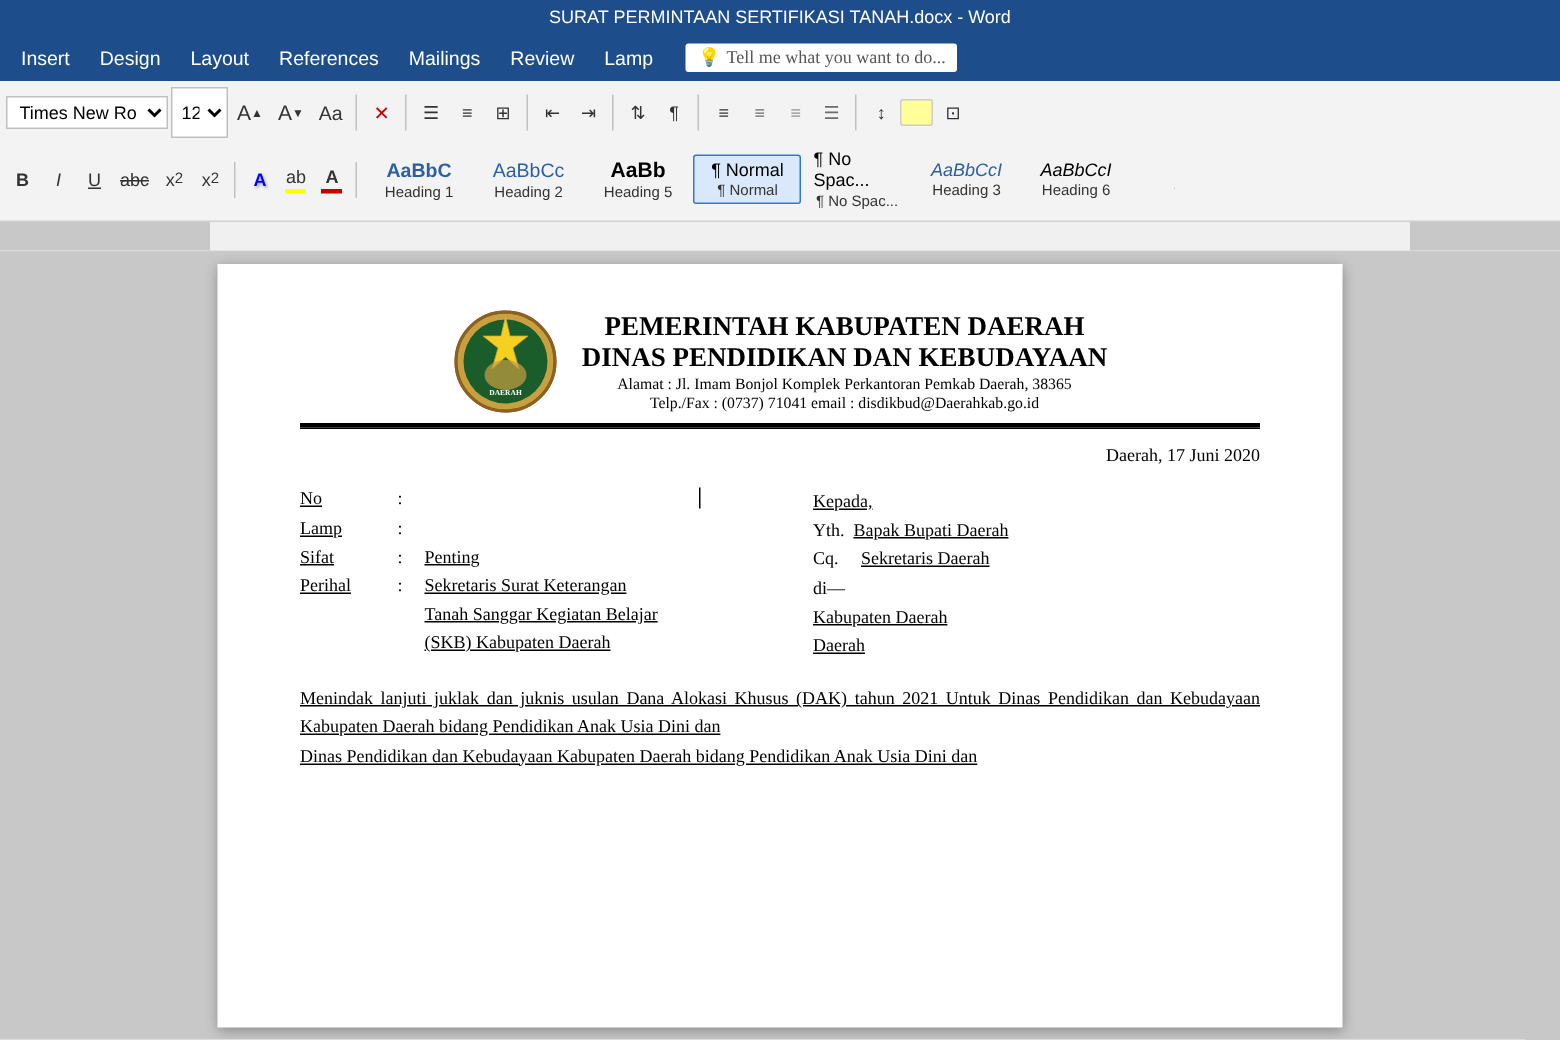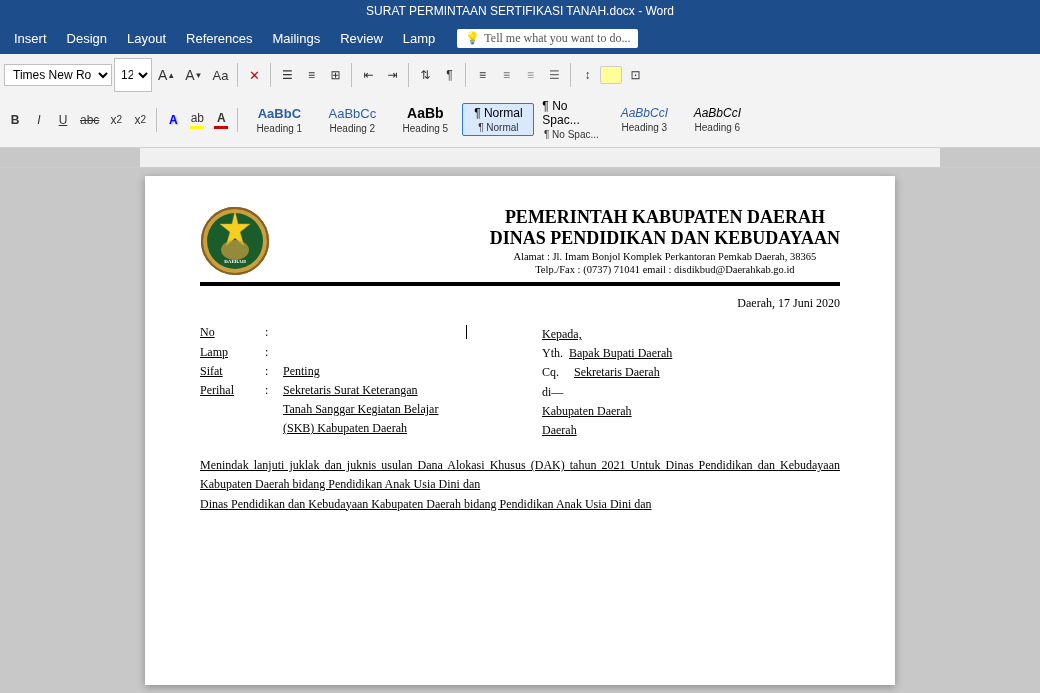--- a/index.html
+++ b/index.html
@@ -134,21 +134,21 @@
       padding: 30px 55px 20px 55px;
       box-shadow: 0 2px 8px rgba(0,0,0,0.3);
       font-family: 'Times New Roman', Times, serif;
       font-size: 12px;
     }
 
     
     .page-header {
       display: flex;
       align-items: center;
-      justify-content: space-between;
+      justify-content: center;
       gap: 16px;
       margin-bottom: 6px;
     }
     .emblem {
       width: 70px;
       height: 70px;
       flex-shrink: 0;
     }
     .header-text {
       text-align: center;

